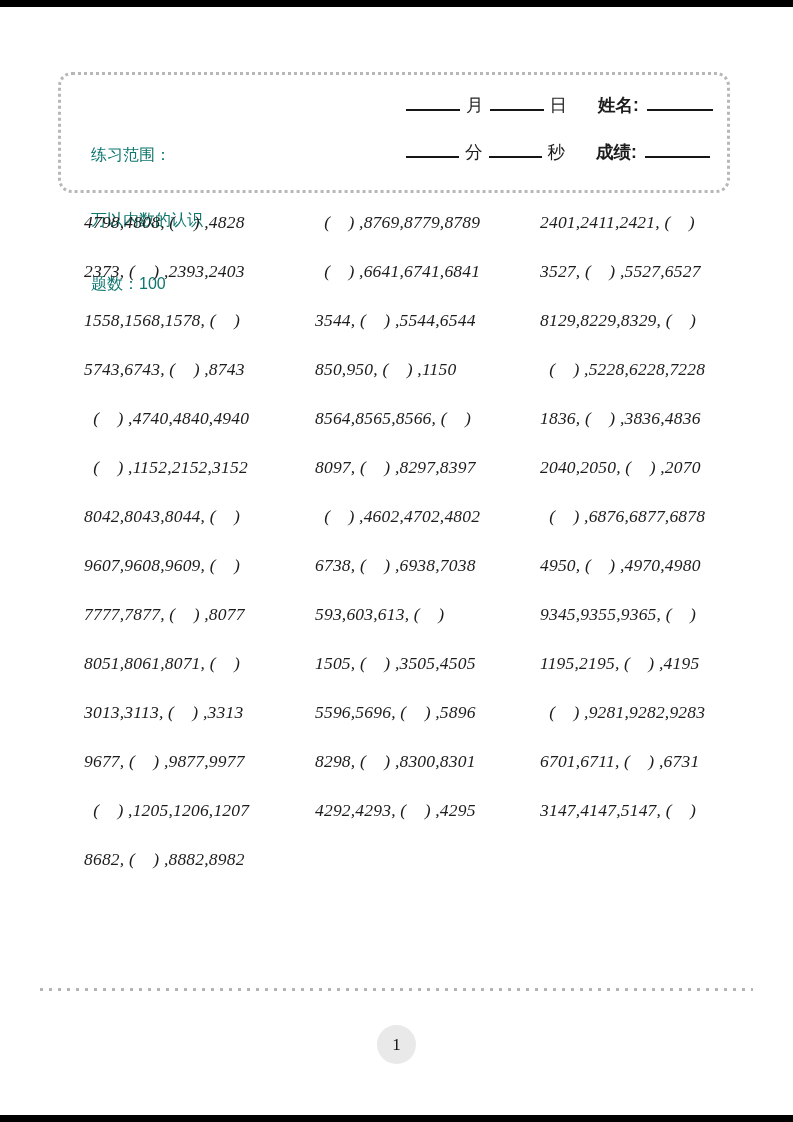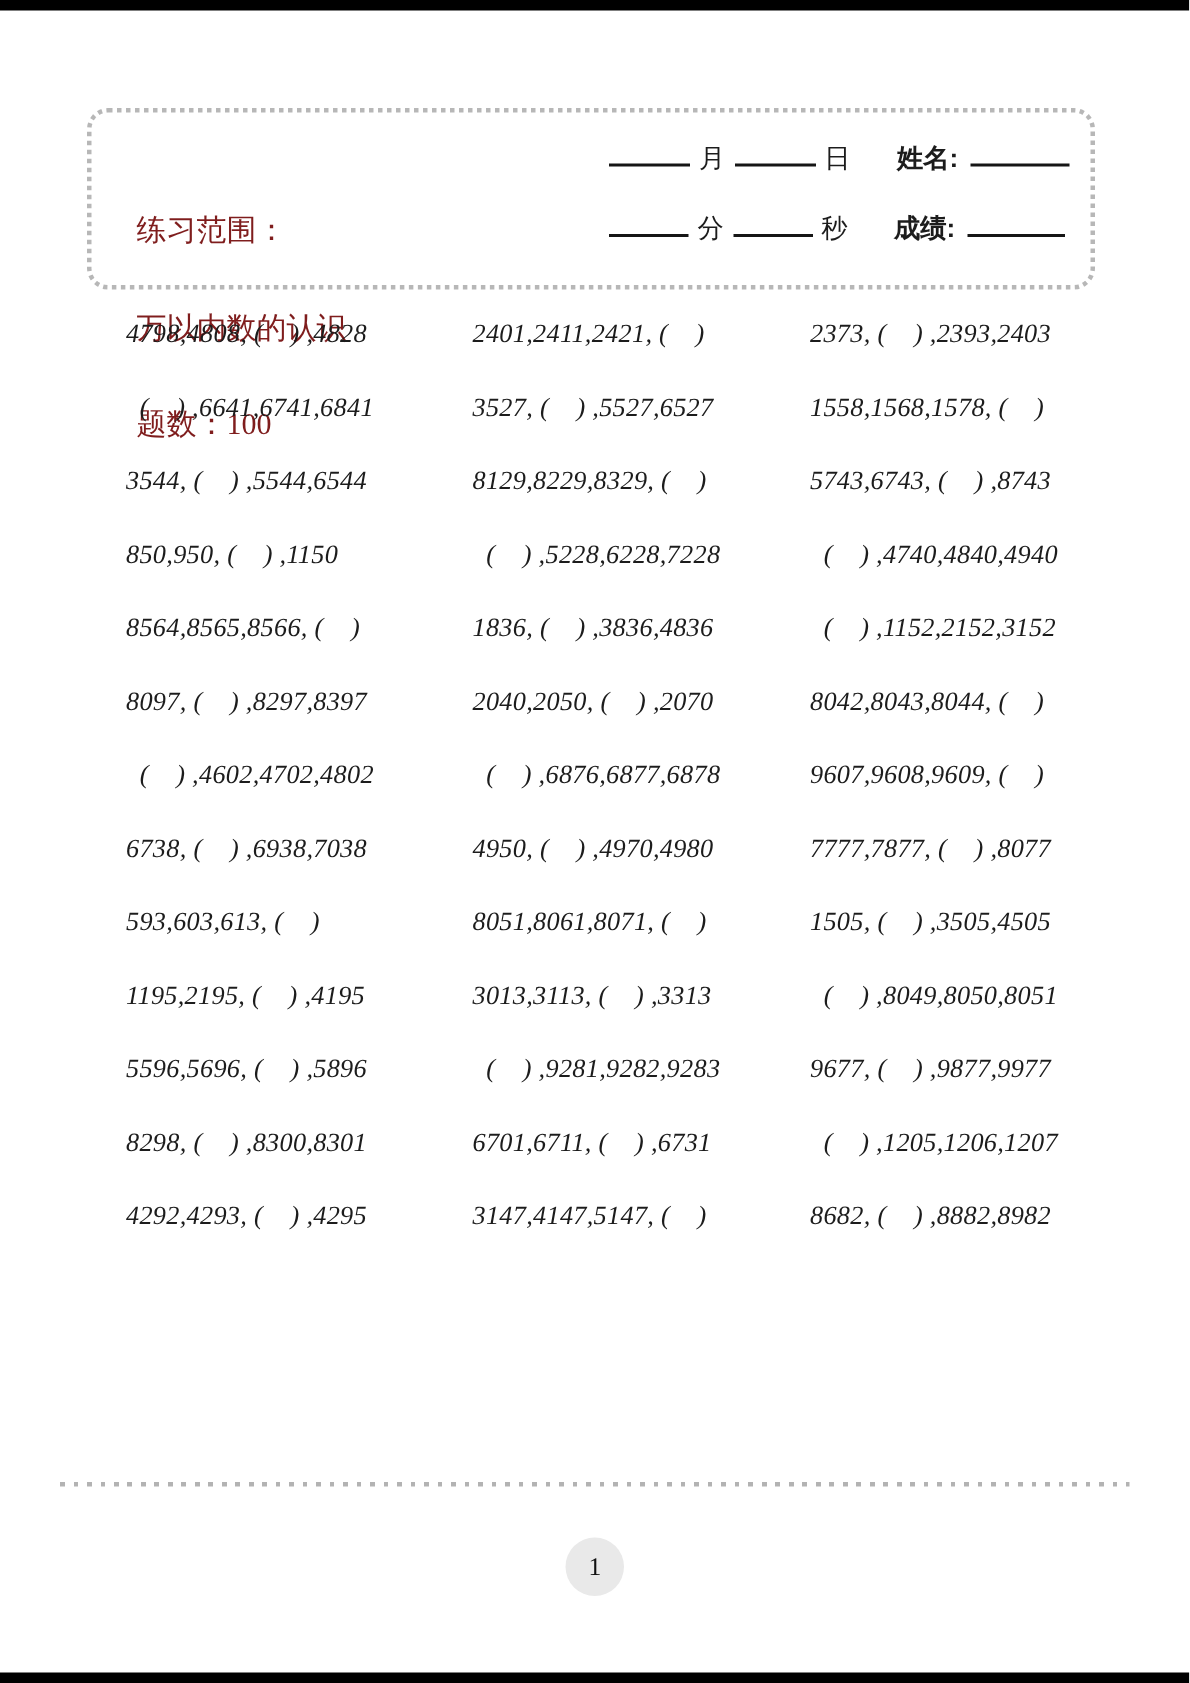--- a/index.html
+++ b/index.html
@@ -10,22 +10,22 @@
   .edge-bar { position:absolute; left:0; width:793px; height:7px; background:#000000; }
   .edge-bar.top { top:0; }
   .edge-bar.bottom { bottom:0; }
 
   .header-box {
     position:absolute; left:58px; top:72px; width:672px; height:121px;
     box-sizing:border-box; border:3px dotted #b7b7b7; border-radius:14px;
   }
   .header-left {
     position:absolute; left:30px; top:26px;
-    font-family:Liberation Serif, serif; font-size:20px; line-height:21.5px;
-    color:#7f1d1d; white-space:pre;
+    font-family:Liberation Sans, sans-serif; font-size:16px; line-height:21.5px;
+    color:#0f766e; white-space:pre;
   }
   .header-right {
     position:absolute; left:345px; top:18px; width:316px;
     font-family:"Liberation Sans", sans-serif; font-size:17.5px; color:#1c1c1c;
   }
   .hr-row { display:flex; align-items:baseline; height:24px; margin-bottom:23px; }
   .blank {
     display:inline-block; border-bottom:2.5px solid #161616;
     height:14px; margin-bottom:-3px;
   }
@@ -81,20 +81,21 @@
         <span class="blank" style="width:53px"></span>
         <span class="hr-label">秒</span>
         <span class="hr-label wide">成绩:</span>
         <span class="blank" style="width:65px"></span>
       </div>
     </div>
   </div>
 
   <div class="problems-grid">
       <div class="cell">4798,4808, (    ) ,4828</div>
+      <div class="cell">  (    ) ,8769,8779,8789</div>
       <div class="cell">2401,2411,2421, (    )</div>
       <div class="cell">2373, (    ) ,2393,2403</div>
       <div class="cell">  (    ) ,6641,6741,6841</div>
       <div class="cell">3527, (    ) ,5527,6527</div>
       <div class="cell">1558,1568,1578, (    )</div>
       <div class="cell">3544, (    ) ,5544,6544</div>
       <div class="cell">8129,8229,8329, (    )</div>
       <div class="cell">5743,6743, (    ) ,8743</div>
       <div class="cell">850,950, (    ) ,1150</div>
       <div class="cell">  (    ) ,5228,6228,7228</div>
@@ -105,25 +106,25 @@
       <div class="cell">8097, (    ) ,8297,8397</div>
       <div class="cell">2040,2050, (    ) ,2070</div>
       <div class="cell">8042,8043,8044, (    )</div>
       <div class="cell">  (    ) ,4602,4702,4802</div>
       <div class="cell">  (    ) ,6876,6877,6878</div>
       <div class="cell">9607,9608,9609, (    )</div>
       <div class="cell">6738, (    ) ,6938,7038</div>
       <div class="cell">4950, (    ) ,4970,4980</div>
       <div class="cell">7777,7877, (    ) ,8077</div>
       <div class="cell">593,603,613, (    )</div>
+      <div class="cell">9345,9355,9365, (    )</div>
       <div class="cell">8051,8061,8071, (    )</div>
       <div class="cell">1505, (    ) ,3505,4505</div>
       <div class="cell">1195,2195, (    ) ,4195</div>
       <div class="cell">3013,3113, (    ) ,3313</div>
-      <div class="cell">  (    ) ,8049,8050,8051</div>
       <div class="cell">5596,5696, (    ) ,5896</div>
       <div class="cell">  (    ) ,9281,9282,9283</div>
       <div class="cell">9677, (    ) ,9877,9977</div>
       <div class="cell">8298, (    ) ,8300,8301</div>
       <div class="cell">6701,6711, (    ) ,6731</div>
       <div class="cell">  (    ) ,1205,1206,1207</div>
       <div class="cell">4292,4293, (    ) ,4295</div>
       <div class="cell">3147,4147,5147, (    )</div>
       <div class="cell">8682, (    ) ,8882,8982</div>
     </div>

